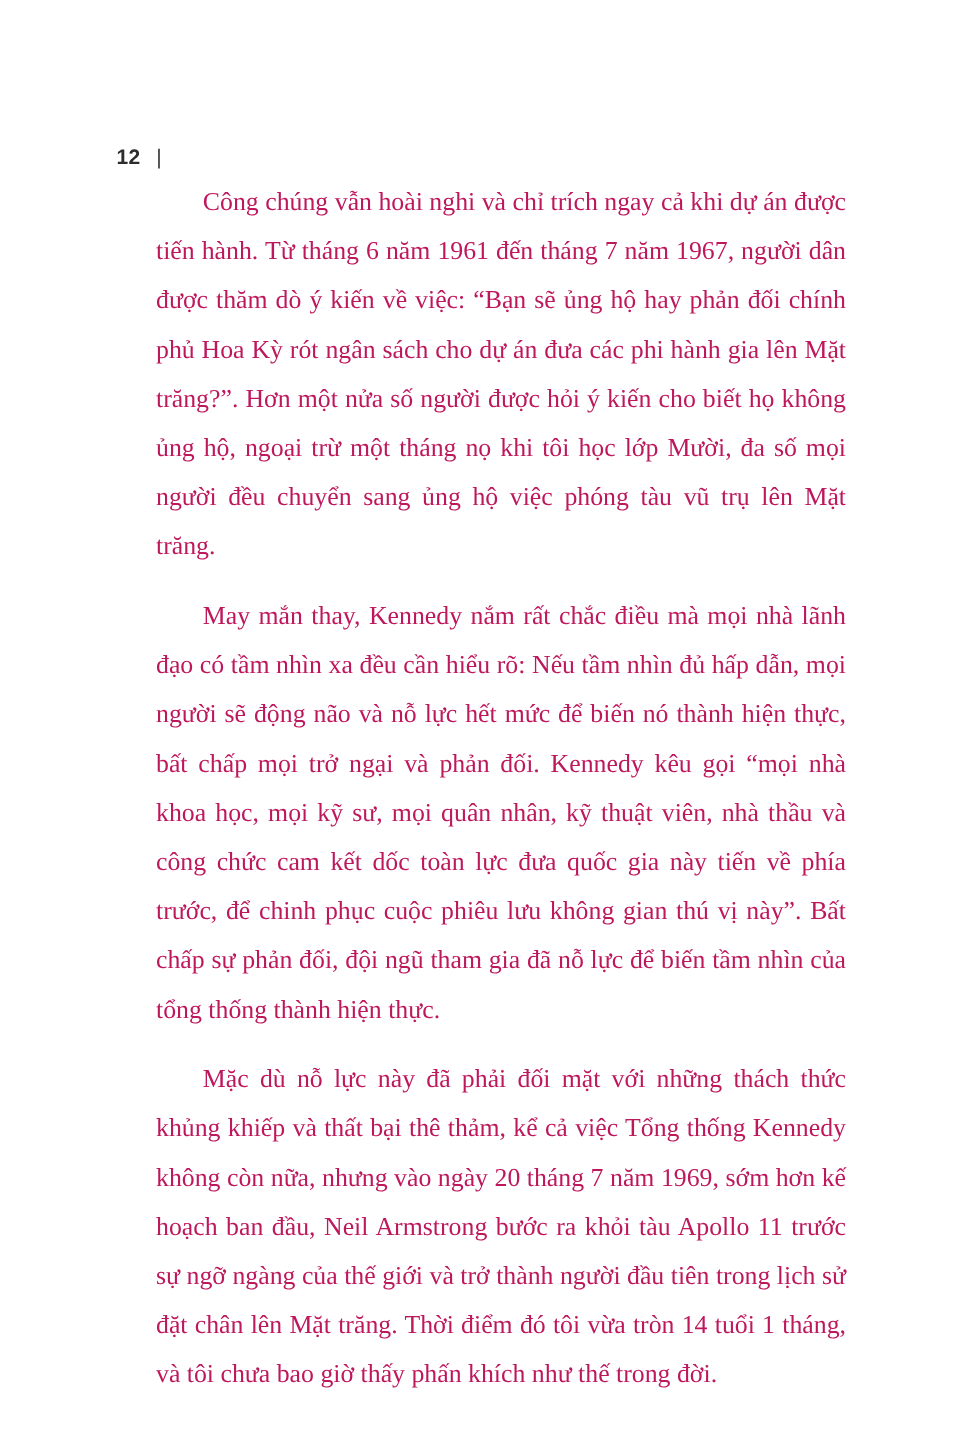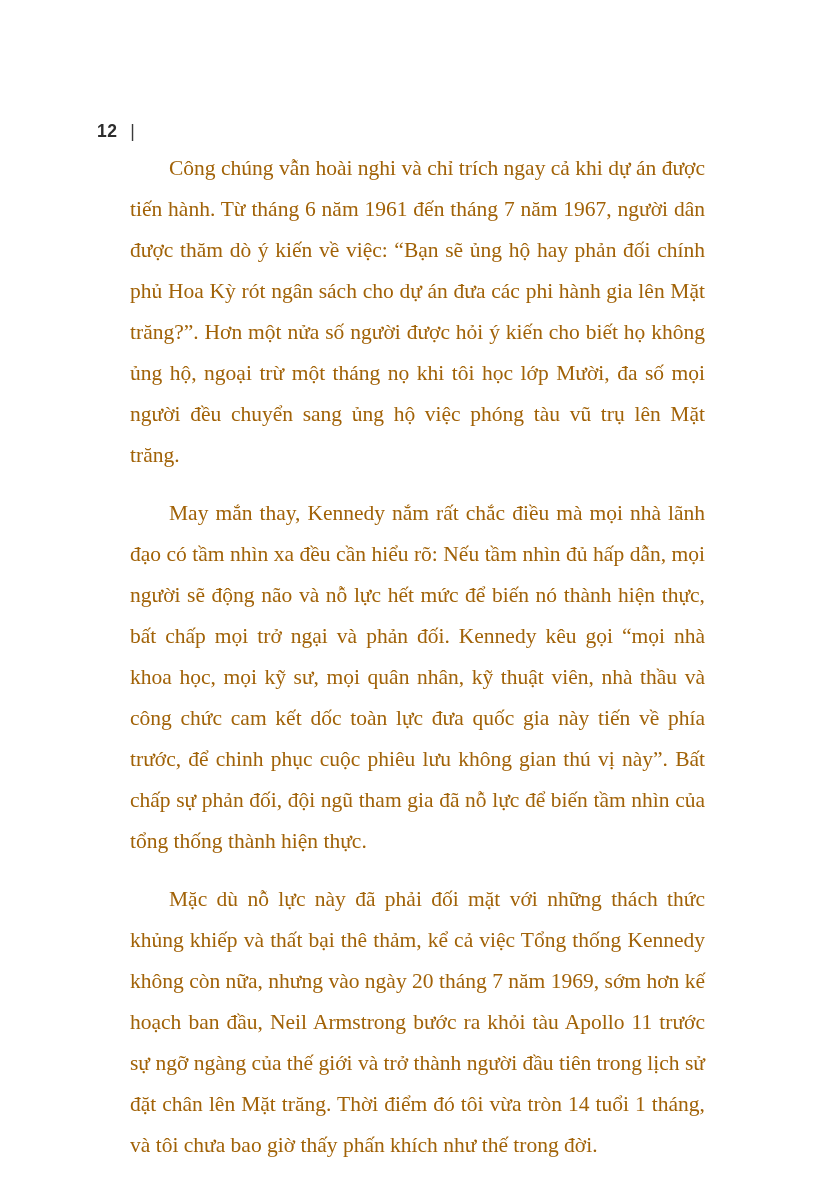--- a/index.html
+++ b/index.html
@@ -39,21 +39,21 @@
     color: #3a3a3a;
   }
   .page-content {
     position: absolute;
     top: 148px;
     left: 130px;
     width: 575px;
     font-family: "Liberation Serif", serif;
     font-size: 21.5px;
     line-height: 41px;
-    color: #a16207;
+    color: #be185d;
     text-align: justify;
   }
   .page-content p {
     margin: 0 0 17px 0;
     text-indent: 39px;
   }
 </style>
 </head>
 <body>
 

